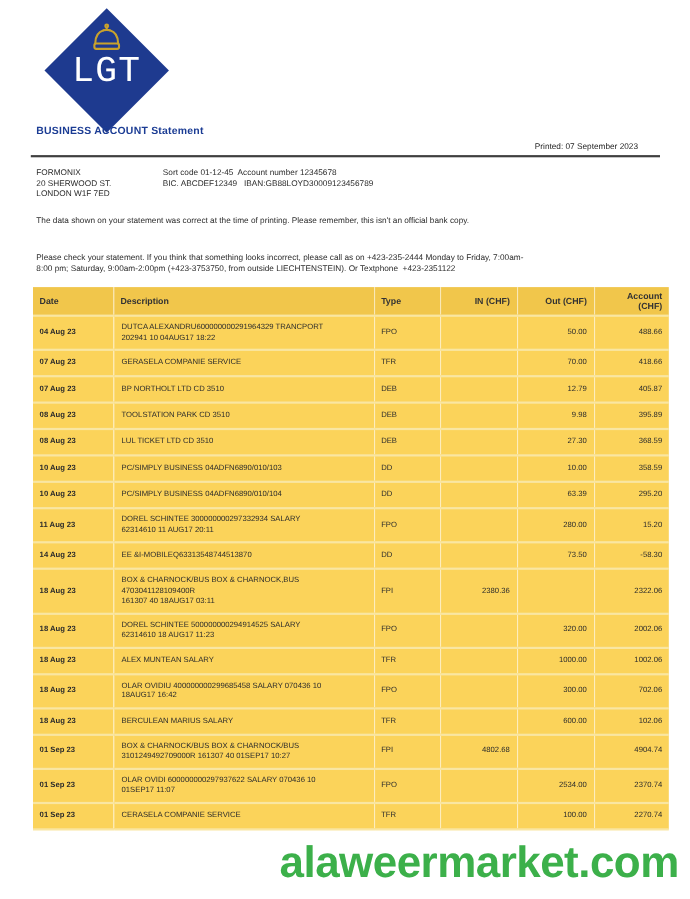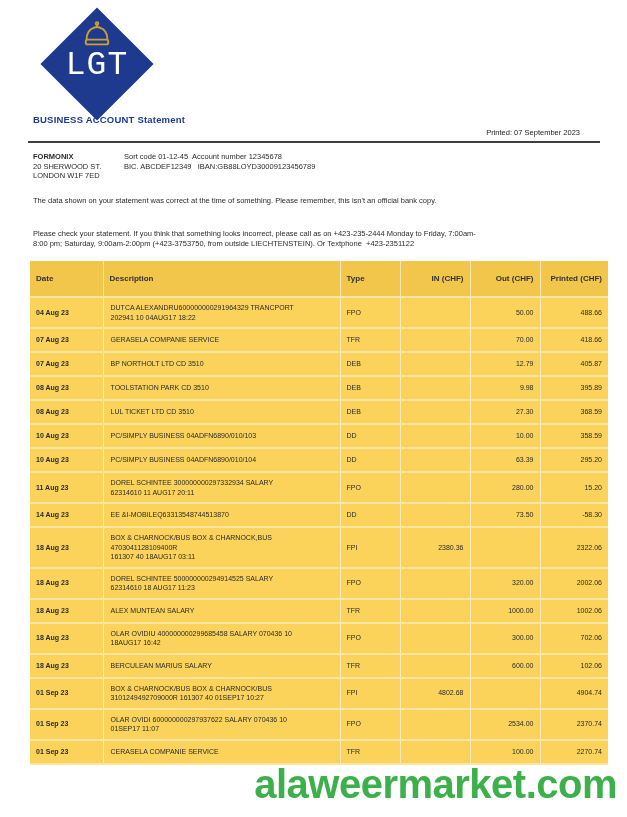--- a/index.html
+++ b/index.html
@@ -25,41 +25,41 @@
   
   .doc-title {
     position:absolute; left:33px; top:114px; font-size:9.5px; font-weight:bold;
     color:var(--title-blue, #1B3C94); letter-spacing:0.2px;
   }
   .printed { position:absolute; right:47px; top:128px; font-size:7.5px; color:#222;text-align:center; }
   .rule { position:absolute; left:28px; top:141px; width:572px; height:2px; background:#3f3f3f; }
 
   
   .account-holder { position:absolute; left:33px; top:152px; font-size:7.5px; line-height:9.5px; }
-  .account-holder .name { font-weight:bold; }
-  .account-details { position:absolute; left:124px; top:152px; font-size:7.5px; line-height:9.5px; }
+  .account-holder .name { font-weight:normal; }
+  .account-details { position:absolute; left:148px; top:152px; font-size:7.5px; line-height:9.5px; }
   .account-details div { white-space:pre-wrap; }
 
   
   .notice-1 { position:absolute; left:33px; top:196px; width:558px; font-size:7.5px; line-height:10px; white-space:pre-wrap; }
   .notice-2 { position:absolute; left:33px; top:229px; width:558px; font-size:7.5px; line-height:10px; white-space:pre-wrap; }
 
   
   .stmt-table {
     position:absolute; left:30px; top:261px; width:578px;
     border-collapse:collapse; table-layout:fixed; font-size:7px; color:#2b2b2b;
   }
   .stmt-table col.c0 { width:73px; }
   .stmt-table col.c1 { width:237px; }
   .stmt-table col.c2 { width:60px; }
   .stmt-table col.c3 { width:70px; }
   .stmt-table col.c4 { width:70px; }
   .stmt-table col.c5 { width:68px; }
   .stmt-table thead th {
-    background:var(--table-header-bg, #F1C64B); height:36px; font-size:8px;
+    background:var(--table-header-bg, #F1C64B); height:26px; font-size:8px;
     font-weight:bold; text-align:left; padding:0 6px; color:#333;
     border-bottom:2px solid var(--table-separator, #F9E6A2);
     margin-left:32px;
   }
   .stmt-table thead th.col3, .stmt-table thead th.col4, .stmt-table thead th.col5 { text-align:right; }
   .stmt-table tbody td {
     background:var(--table-row-bg, #FBD35A); padding:5px 6px; height:24px;
     vertical-align:middle; line-height:9.5px;
     border-bottom:2px solid var(--table-separator, #F9E6A2);
   }
@@ -102,41 +102,41 @@
     <div class="name">FORMONIX</div>
     <div>20 SHERWOOD ST.</div>
     <div>LONDON W1F 7ED</div>
   </div>
 
   <div class="account-details">
     <div>Sort code 01-12-45  Account number 12345678</div>
     <div>BIC. ABCDEF12349   IBAN:GB88LOYD30009123456789</div>
   </div>
 
-  <p class="notice-1">The data shown on your statement was correct at the time of something. Please remember, this isn't an official bank copy.</p>
+  <p class="notice-1">The data shown on your statement was correct at the time of printing. Please remember, this isn't an official bank copy.</p>
   <p class="notice-2">Please check your statement. If you think that something looks incorrect, please call as on +423-235-2444 Monday to Friday, 7:00am-
 8:00 pm; Saturday, 9:00am-2:00pm (+423-3753750, from outside LIECHTENSTEIN). Or Textphone  +423-2351122</p>
 
   <table class="stmt-table">
     <colgroup>
       <col class="c0">
         <col class="c1">
         <col class="c2">
         <col class="c3">
         <col class="c4">
         <col class="c5">
     </colgroup>
     <thead>
       <tr>
           <th class="col0">Date</th>
           <th class="col1">Description</th>
           <th class="col2">Type</th>
           <th class="col3">IN (CHF)</th>
           <th class="col4">Out (CHF)</th>
-          <th class="col5">Printed (CHF)</th>
+          <th class="col5">Account (CHF)</th>
         </tr>
     </thead>
     <tbody>
         <tr>
           <td class="col0">04 Aug 23</td>
           <td class="col1">DUTCA ALEXANDRU600000000291964329 TRANCPORT
 202941 10 04AUG17 18:22</td>
           <td class="col2">FPO</td>
           <td class="col3"></td>
           <td class="col4">50.00</td>

